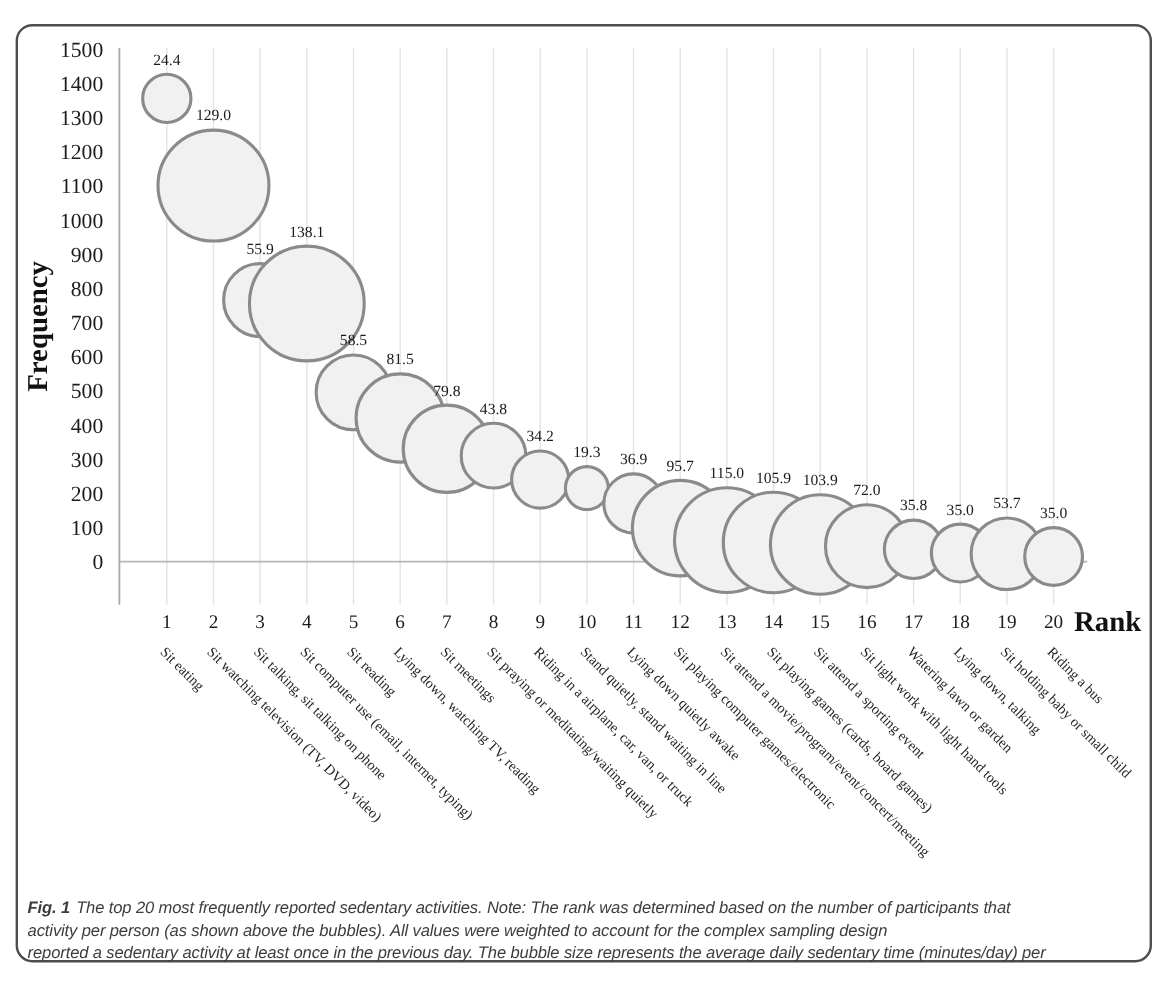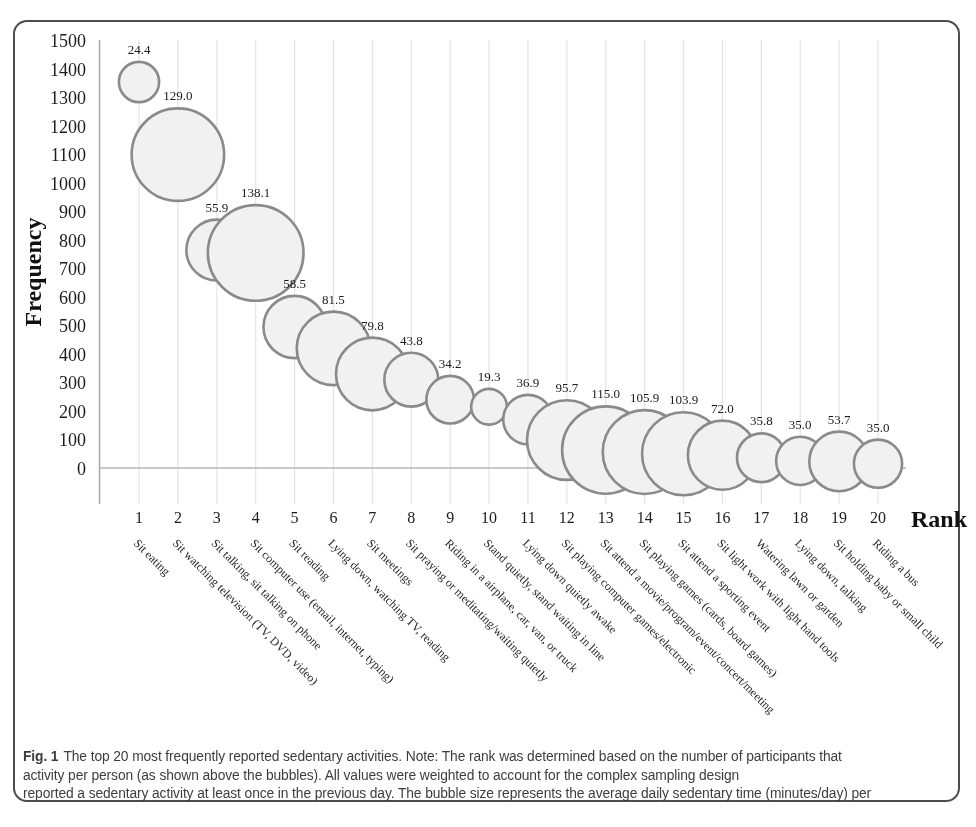--- a/index.html
+++ b/index.html
@@ -11,27 +11,27 @@
   #chart{position:absolute;left:0;top:0;}
   .ytick{font-family:"Liberation Serif",serif;font-size:18px;fill:#1c1c1c;}
   .xtick{font-family:"Liberation Serif",serif;font-size:16px;fill:#1c1c1c;}
   .val{font-family:"Liberation Serif",serif;font-size:13px;fill:#1a1a1a;}
   .cat{font-family:"Liberation Serif",serif;font-size:12px;fill:#262626;}
   .axis-title{
     position:absolute;font-family:"Liberation Serif",serif;font-weight:bold;
     font-size:24px;color:#111111;white-space:nowrap;
   }
   #ylabel{left:33px;top:272px;transform:translate(-50%,-50%) rotate(-90deg);}
-  #xlabel{left:895px;top:506px;margin-left:16px;}
+  #xlabel{left:895px;top:506px;}
   .caption{
     position:absolute;left:23px;top:748px;width:935px;
     font-family:"Liberation Sans",sans-serif;font-size:13.8px;line-height:18.5px;
     color:#3d3d3d;letter-spacing:-0.1px;
   }
-  .caption .line{white-space:nowrap;overflow:hidden;}
+  .caption .line{white-space:nowrap;overflow:hidden;font-style:italic;}
   .caption .fig-prefix{font-weight:bold;margin-right:5px;}
 </style>
 </head>
 <body>
 
 <div class="figure-frame"></div>
 
 <svg id="chart" width="976" height="827" viewBox="0 0 976 827">
     <g>
       <line x1="139" y1="40" x2="139" y2="504" stroke="#e4e4e4" stroke-width="1.2"></line>

